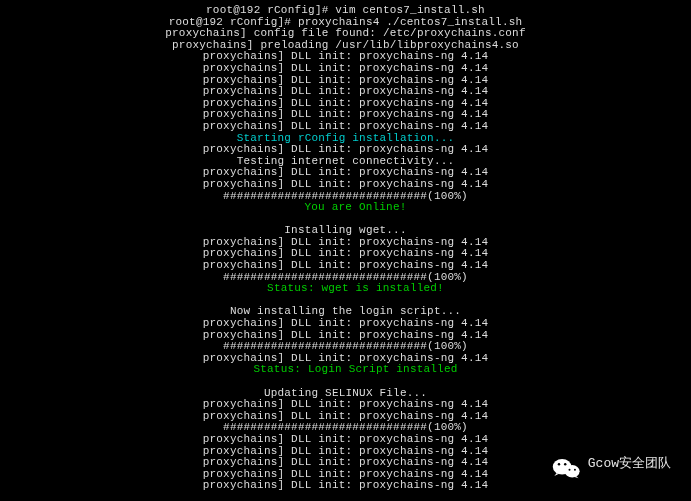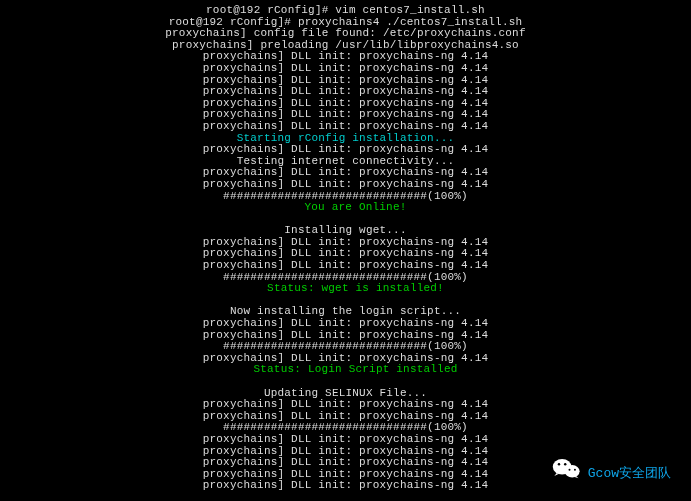--- a/index.html
+++ b/index.html
@@ -36,23 +36,23 @@
       margin-left: 20px;
     }
     .white {
       color: #dddddd;
     }
     .watermark {
       position: absolute;
       bottom: 20px;
       right: 20px;
       display: flex;
-      align-items: flex-end;
+      align-items: flex-start;
       gap: 8px;
-      color: #0ea5e9;
+      color: #e5e5e5;
       font-size: 13px;
       font-weight: 500;
     }
     .wechat-icon {
       width: 28px;
       height: 24px;
       position: relative;
     }
     .wechat-icon svg {
       width: 100%;

